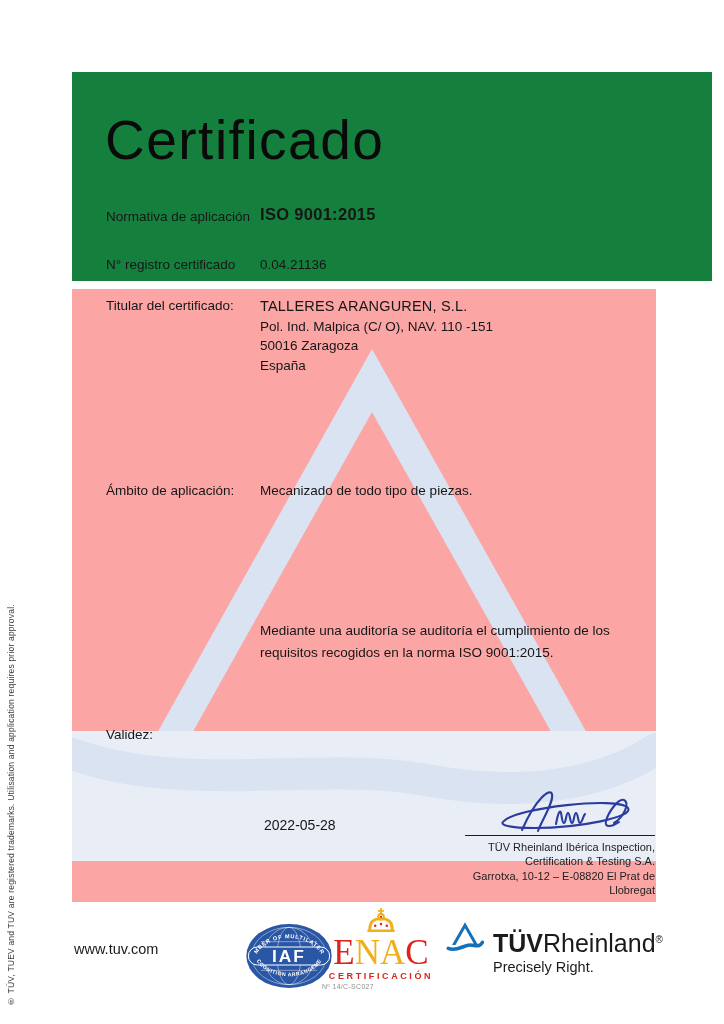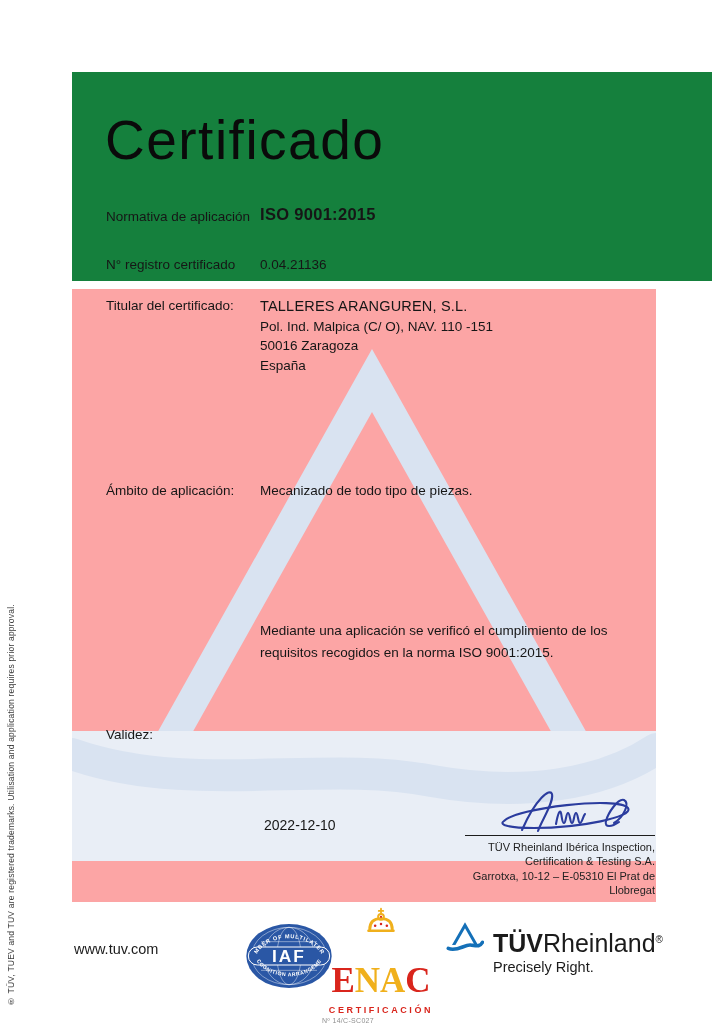--- a/index.html
+++ b/index.html
@@ -48,25 +48,25 @@
   .issue-date { position:absolute; left:192px; top:528px; font-size:14px; color:#161616; }
   .signature-svg { position:absolute; left:420px; top:497px; }
   .sig-line { position:absolute; left:393px; top:546px; width:190px; border-top:1.6px solid #1c1c1c; }
   .signatory { position:absolute; left:290px; top:551px; width:293px; text-align:right;
                font-size:11px; line-height:14.3px; color:#222; }
 
   
   .website { position:absolute; left:74px; top:941px; font-size:14.5px; color:#1b1b1b; }
   .iaf-logo { position:absolute; left:245px; top:923px; }
   .enac-logo { position:absolute; left:318px; top:906px; width:126px; text-align:center; }
-  .enac-word { font-family:"Liberation Serif","DejaVu Serif",serif; font-weight:bold;
-               font-size:35px; line-height:32px; letter-spacing:0px;margin-top:28px; }
+  .enac-word { font-family:"Liberation Serif","DejaVu Serif",serif; font-weight:normal;
+               font-size:35px; line-height:32px; letter-spacing:0px; }
   .enac-red  { color:#d9251c; }
   .enac-gold { color:#f0b01c; }
-  .enac-sub { margin-top:8px; font-size:9px; letter-spacing:2.6px; color:#d9251c; font-weight:bold; }
+  .enac-sub { margin-top:2px; font-size:9px; letter-spacing:2.6px; color:#d9251c; font-weight:bold; }
   .enac-num { margin-top:2px; font-size:7px; letter-spacing:0.3px; color:#8f8f8f; text-align:left; padding-left:4px; }
   .tuv-logo { position:absolute; left:446px; top:921px; display:flex; gap:9px; align-items:flex-start; }
   .tuv-text { padding-top:6px; }
   .tuv-brand { font-size:25px; line-height:25px; color:#1b1b1b; white-space:nowrap; }
   .tuv-brand .bold { font-weight:bold; }
   .tuv-brand sup { font-size:10px; vertical-align:super; }
   .tuv-tagline { margin-top:3px; font-size:14.5px; color:#1b1b1b; }
 </style>
 </head>
 <body>
@@ -96,41 +96,41 @@
       <div class="holder-name">TALLERES ARANGUREN, S.L.</div>
       <div>Pol. Ind. Malpica (C/ O), NAV. 110 -151</div>
       <div>50016 Zaragoza</div>
       <div>España</div>
     </div>
 
     <div class="b-label scope-label">Ámbito de aplicación:</div>
     <div class="b-value scope-value">Mecanizado de todo tipo de piezas.</div>
 
     <div class="b-value audit-note">
-      <div>Mediante una aplicación se verificó el cumplimiento de los</div>
+      <div>Mediante una auditoría se auditoría el cumplimiento de los</div>
       <div>requisitos recogidos en la norma ISO 9001:2015.</div>
     </div>
 
     <div class="b-label validity-label">Validez:</div>
 
-    <div class="issue-date">2022-12-10</div>
+    <div class="issue-date">2022-05-28</div>
 
     <svg class="signature-svg" width="150" height="52" viewBox="0 0 150 52" aria-hidden="true">
       <g stroke="#2b3c9e" stroke-width="2.1" fill="none" stroke-linecap="round" stroke-linejoin="round">
         <path d="M12 35 C24 22 126 10 136 22 C142 31 88 42 42 42 C18 42 6 39 12 35 Z"></path>
         <path d="M30 44 C44 12 58 2 60 8 C62 16 50 34 46 45"></path>
         <path d="M64 38 C66 27 68 23 69 27 C70 31 70 37 72 37 C74 37 74 27 76 27 C78 27 78 37 80 37 C82 37 82 27 84 27 C86 27 86 37 88 37 C90 37 91 30 93 28"></path>
         <path d="M122 37 C132 31 138 17 132 14 C126 12 116 27 114 35 C112 42 120 41 127 36"></path>
       </g>
     </svg>
     <div class="sig-line"></div>
     <div class="signatory">
       <div>TÜV Rheinland Ibérica Inspection,</div>
       <div>Certification &amp; Testing S.A.</div>
-      <div>Garrotxa, 10-12 – E-05310 El Prat de</div>
+      <div>Garrotxa, 10-12 – E-08820 El Prat de</div>
       <div>Llobregat</div>
     </div>
   </div>
 
   <div class="website">www.tuv.com</div>
 
   <svg class="iaf-logo" width="88" height="66" viewBox="0 0 132 99" aria-hidden="true">
     <defs>
       <path id="iafArcT" d="M18 46 A 52 38 0 0 1 114 46"></path>
       <path id="iafArcB" d="M16 55 A 54 40 0 0 0 116 55"></path>

